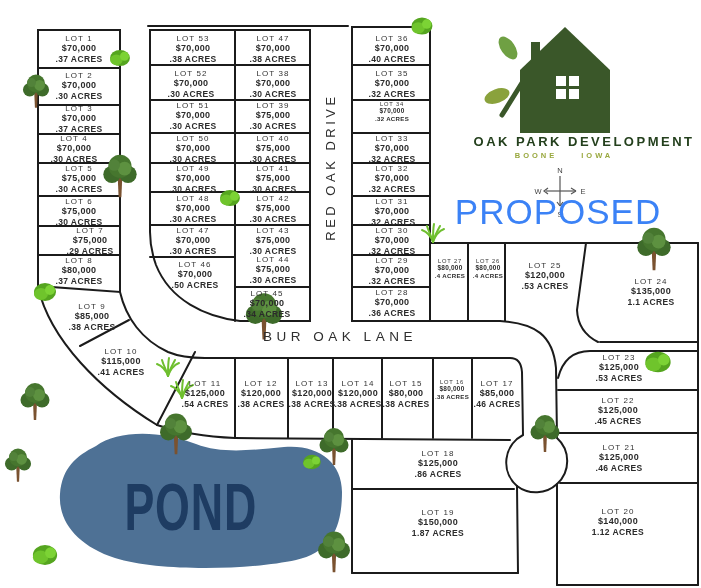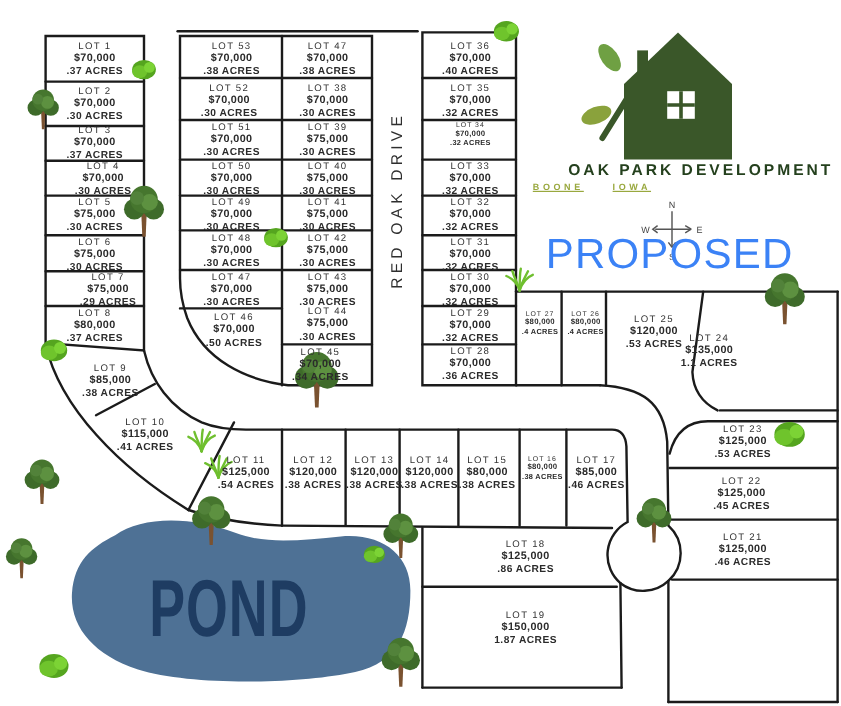--- a/index.html
+++ b/index.html
@@ -11,22 +11,22 @@
   .lp{font-size:9px;font-weight:700;letter-spacing:.3px;}
   .la{font-size:8.5px;font-weight:700;letter-spacing:.4px;}
   .sm{transform:scale(.72);transform-origin:center top;}
   .street{position:absolute;z-index:6;color:#2e2e2e;text-align:center;}
   #wparkave{left:150px;top:4px;width:200px;font-size:13px;letter-spacing:3.5px;}
   #redoak{left:231px;top:159px;width:200px;height:16px;transform:rotate(-90deg);
           font-size:13px;letter-spacing:3.5px;}
   #buroak{left:240px;top:329px;width:200px;font-size:13.5px;letter-spacing:4.5px;}
   #logoname{position:absolute;left:432px;top:134px;width:304px;text-align:center;z-index:6;
             font-size:13px;font-weight:700;letter-spacing:2.5px;color:#24401d;}
-  #logoloc{position:absolute;left:432px;top:151px;width:264px;text-align:left;z-index:6;
-           font-size:7.5px;font-weight:700;letter-spacing:3px;color:#99a83e;text-decoration:underline;}
+  #logoloc{position:absolute;left:432px;top:151px;width:264px;text-align:center;z-index:6;
+           font-size:7.5px;font-weight:700;letter-spacing:3px;color:#99a83e;}
   #logoloc span{margin:0 12px;}
   #proposed{position:absolute;left:452px;top:192px;width:212px;text-align:center;z-index:6;
             font-family:Liberation Sans, sans-serif;font-size:35px;color:#3b82f6;letter-spacing:1px;}
   #pondlabel{position:absolute;left:108px;top:468px;width:164px;text-align:center;z-index:6;
              font-size:56px;font-weight:900;color:#1e3c62;letter-spacing:1px;
              transform:scale(.8,1.2);transform-origin:center top;}
 </style>
 </head>
 <body>
 
@@ -144,20 +144,21 @@
       <use href="#t-tree" transform="translate(334,443)"></use>
       <use href="#t-bush" transform="translate(312,462) scale(0.8)"></use>
       <use href="#t-tree" transform="translate(334,548) scale(1.1)"></use>
       <use href="#t-tree" transform="translate(654,245) scale(1.15)"></use>
       <use href="#t-bush" transform="translate(658,362) scale(1.15)"></use>
       <use href="#t-tree" transform="translate(545,430)"></use>
     </g>
   </svg>
 
   <div class="street" id="redoak">RED OAK DRIVE</div>
+  <div class="street" id="buroak">BUR OAK LANE</div>
 
   <div id="logoname">OAK PARK DEVELOPMENT</div>
   <div id="logoloc">
     <span>BOONE</span><span>IOWA</span>
   </div>
   <div id="proposed">PROPOSED</div>
   <div id="pondlabel">POND</div>
 
   <div class="lot" style="left:38px;top:34px;width:82px">
       <div class="ln">LOT 1</div>
@@ -167,21 +168,21 @@
   <div class="lot" style="left:38px;top:71px;width:82px">
       <div class="ln">LOT 2</div>
       <div class="lp">$70,000</div>
       <div class="la">.30 ACRES</div>
     </div>
   <div class="lot" style="left:38px;top:104px;width:82px">
       <div class="ln">LOT 3</div>
       <div class="lp">$70,000</div>
       <div class="la">.37 ACRES</div>
     </div>
-  <div class="lot" style="left:50px;top:134px;width:72px">
+  <div class="lot" style="left:38px;top:134px;width:72px">
       <div class="ln">LOT 4</div>
       <div class="lp">$70,000</div>
       <div class="la">.30 ACRES</div>
     </div>
   <div class="lot" style="left:38px;top:164px;width:82px">
       <div class="ln">LOT 5</div>
       <div class="lp">$75,000</div>
       <div class="la">.30 ACRES</div>
     </div>
   <div class="lot" style="left:38px;top:197px;width:82px">
@@ -247,36 +248,41 @@
   <div class="lot" style="left:390px;top:449px;width:96px">
       <div class="ln">LOT 18</div>
       <div class="lp">$125,000</div>
       <div class="la">.86 ACRES</div>
     </div>
   <div class="lot" style="left:388px;top:508px;width:100px">
       <div class="ln">LOT 19</div>
       <div class="lp">$150,000</div>
       <div class="la">1.87 ACRES</div>
     </div>
+  <div class="lot" style="left:568px;top:507px;width:100px">
+      <div class="ln">LOT 20</div>
+      <div class="lp">$140,000</div>
+      <div class="la">1.12 ACRES</div>
+    </div>
   <div class="lot" style="left:572px;top:443px;width:94px">
       <div class="ln">LOT 21</div>
       <div class="lp">$125,000</div>
       <div class="la">.46 ACRES</div>
     </div>
   <div class="lot" style="left:570px;top:396px;width:96px">
       <div class="ln">LOT 22</div>
       <div class="lp">$125,000</div>
       <div class="la">.45 ACRES</div>
     </div>
   <div class="lot" style="left:572px;top:353px;width:94px">
       <div class="ln">LOT 23</div>
       <div class="lp">$125,000</div>
       <div class="la">.53 ACRES</div>
     </div>
-  <div class="lot" style="left:544px;top:277px;width:94px">
+  <div class="lot" style="left:604px;top:277px;width:94px">
       <div class="ln">LOT 24</div>
       <div class="lp">$135,000</div>
       <div class="la">1.1 ACRES</div>
     </div>
   <div class="lot" style="left:502px;top:261px;width:86px">
       <div class="ln">LOT 25</div>
       <div class="lp">$120,000</div>
       <div class="la">.53 ACRES</div>
     </div>
   <div class="lot sm" style="left:466px;top:258px;width:44px">

